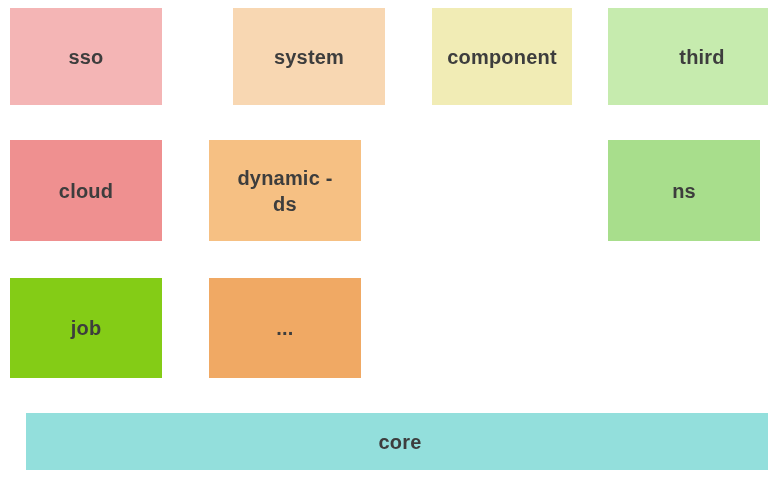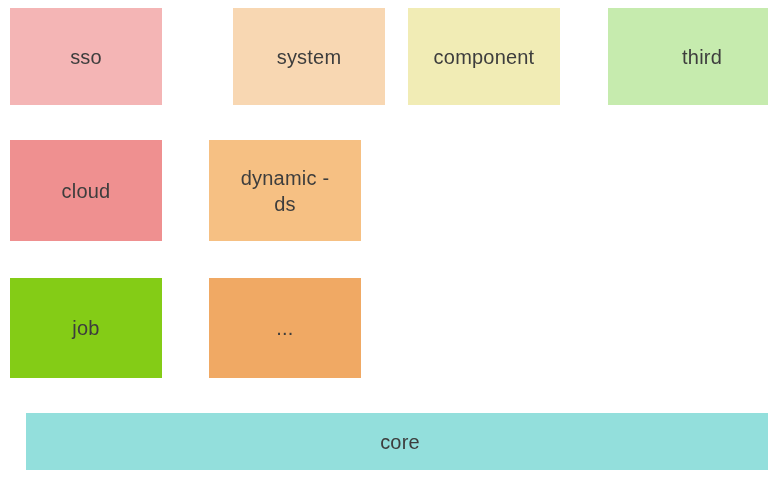--- a/index.html
+++ b/index.html
@@ -16,31 +16,31 @@
     overflow: hidden;
   }
   .box {
     position: absolute;
     display: flex;
     align-items: center;
     justify-content: center;
   }
   .box-label {
     font-size: 20px;
-    font-weight: normal;
+    font-weight: bold;
     color: #3d3d3d;
     text-align: center;
     white-space: pre-line;
     line-height: 26px;
     letter-spacing: 0.2px;
   }
   
   .col1 { left: 10px;  width: 152px; }
   .col2 { left: 209px; width: 152px; }
-  .col3 { left: 408px; width: 152px; }
+  .col3 { left: 432px; width: 140px; }
   .col4 { left: 608px; width: 152px; }
   
   .row1 { top: 8px;   height: 97px;  }
   .row2 { top: 140px; height: 101px; }
   .row3 { top: 278px; height: 100px; }
   
   .core-bar { left: 10px; top: 413px; width: 748px; height: 57px; }
 </style>
 </head>
 <body>
@@ -60,20 +60,23 @@
     <span class="box-label">third</span>
   </div>
 
   <div class="box col1 row2" style="background-color: rgb(239, 144, 144);">
     <span class="box-label">cloud</span>
   </div>
   <div class="box col2 row2" style="background-color: rgb(246, 192, 131);">
     <span class="box-label">dynamic -
 ds</span>
   </div>
+  <div class="box col4 row2" style="background-color: rgb(168, 222, 140);">
+    <span class="box-label">ns</span>
+  </div>
 
   <div class="box col1 row3" style="background-color: #84cc16;">
     <span class="box-label">job</span>
   </div>
   <div class="box col2 row3" style="background-color: rgb(240, 169, 100);">
     <span class="box-label">...</span>
   </div>
 
   <div class="box core-bar" style="background-color: rgb(147, 223, 220); margin-left: 16px;">
     <span class="box-label">core</span>

